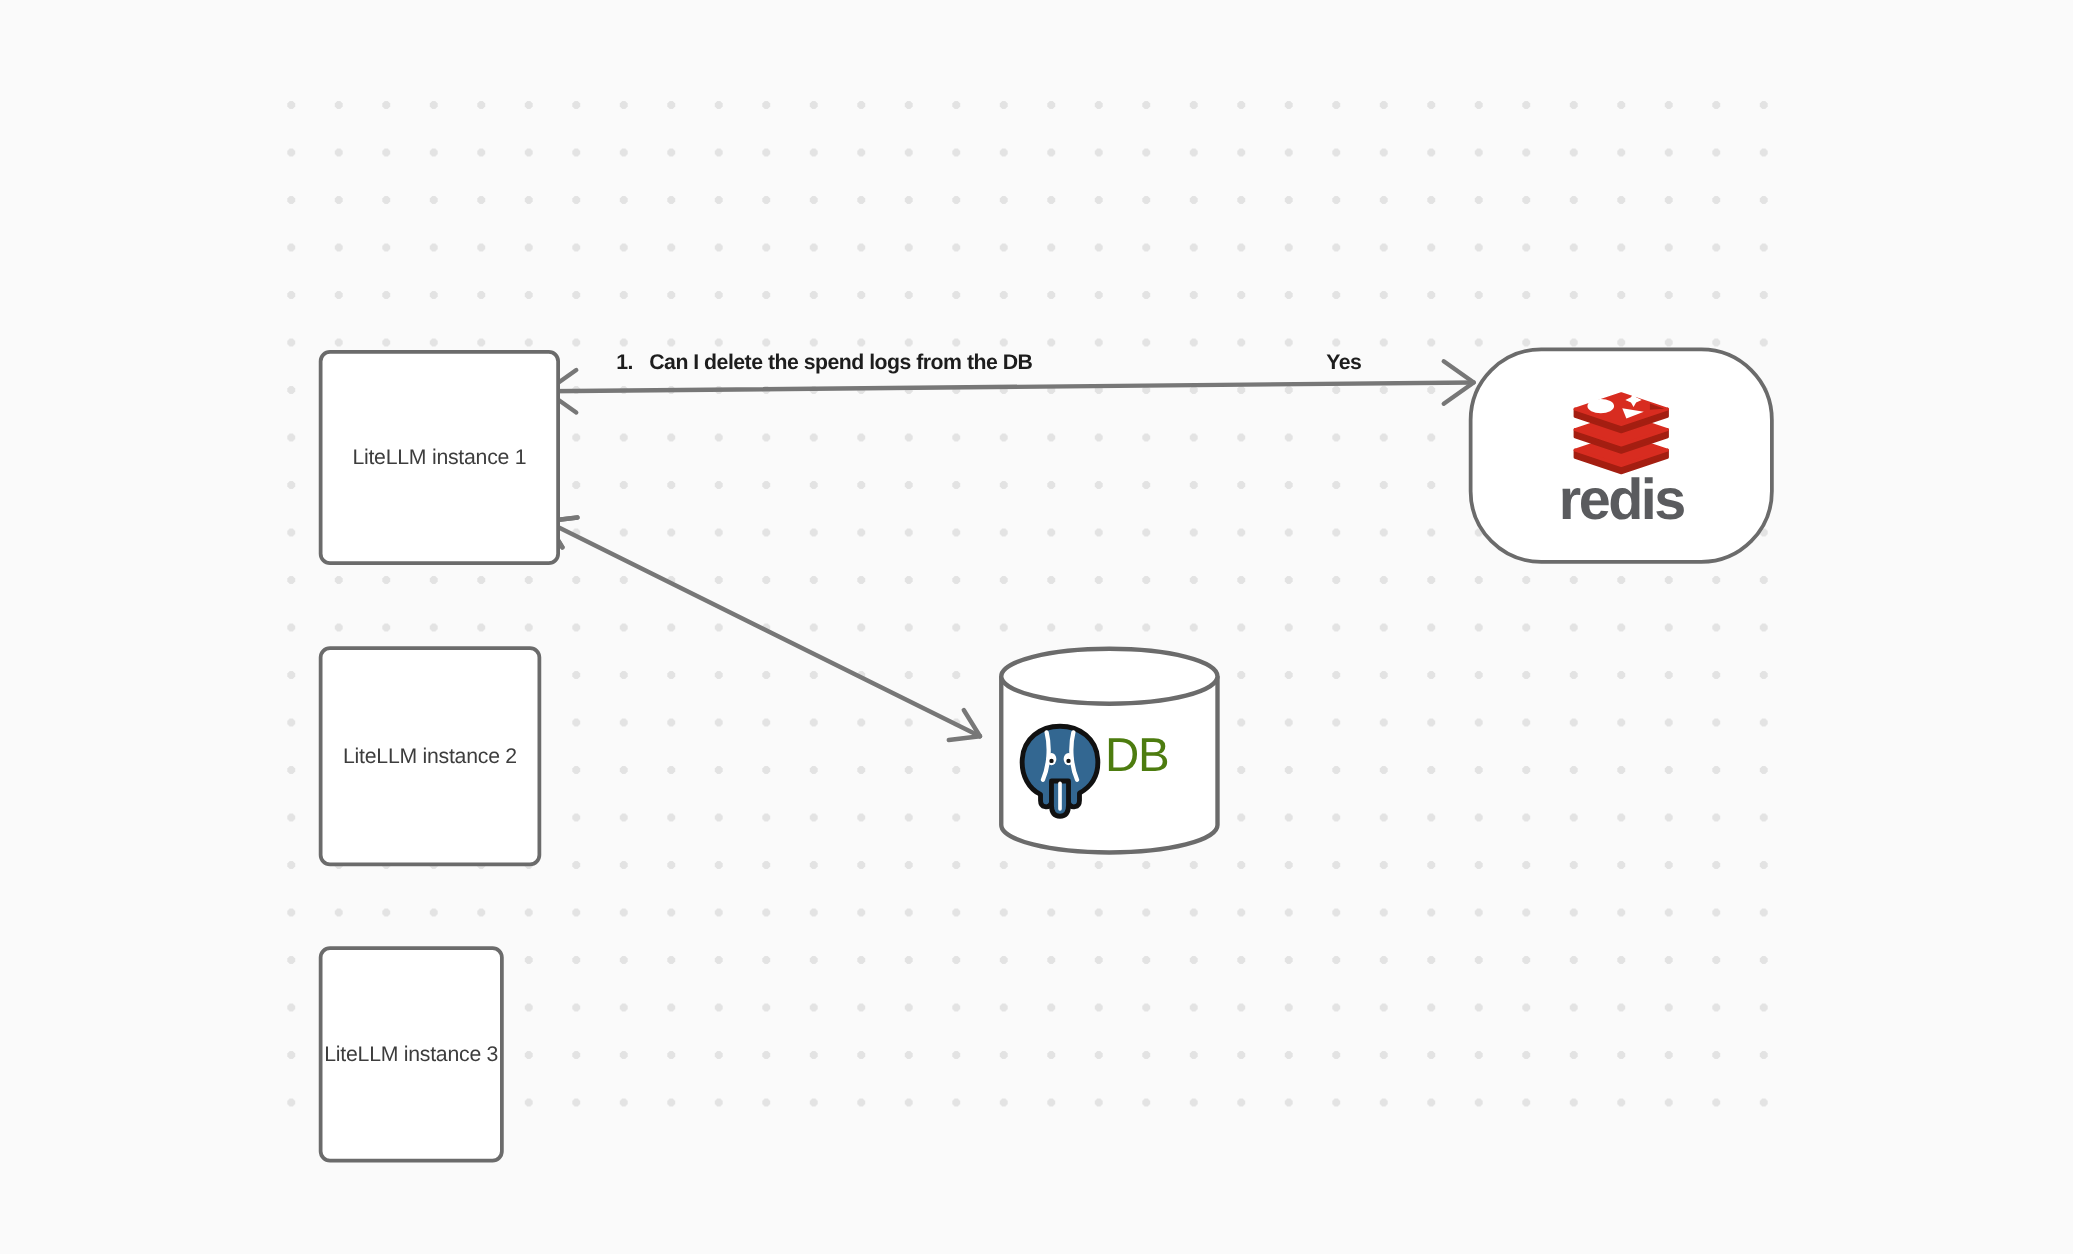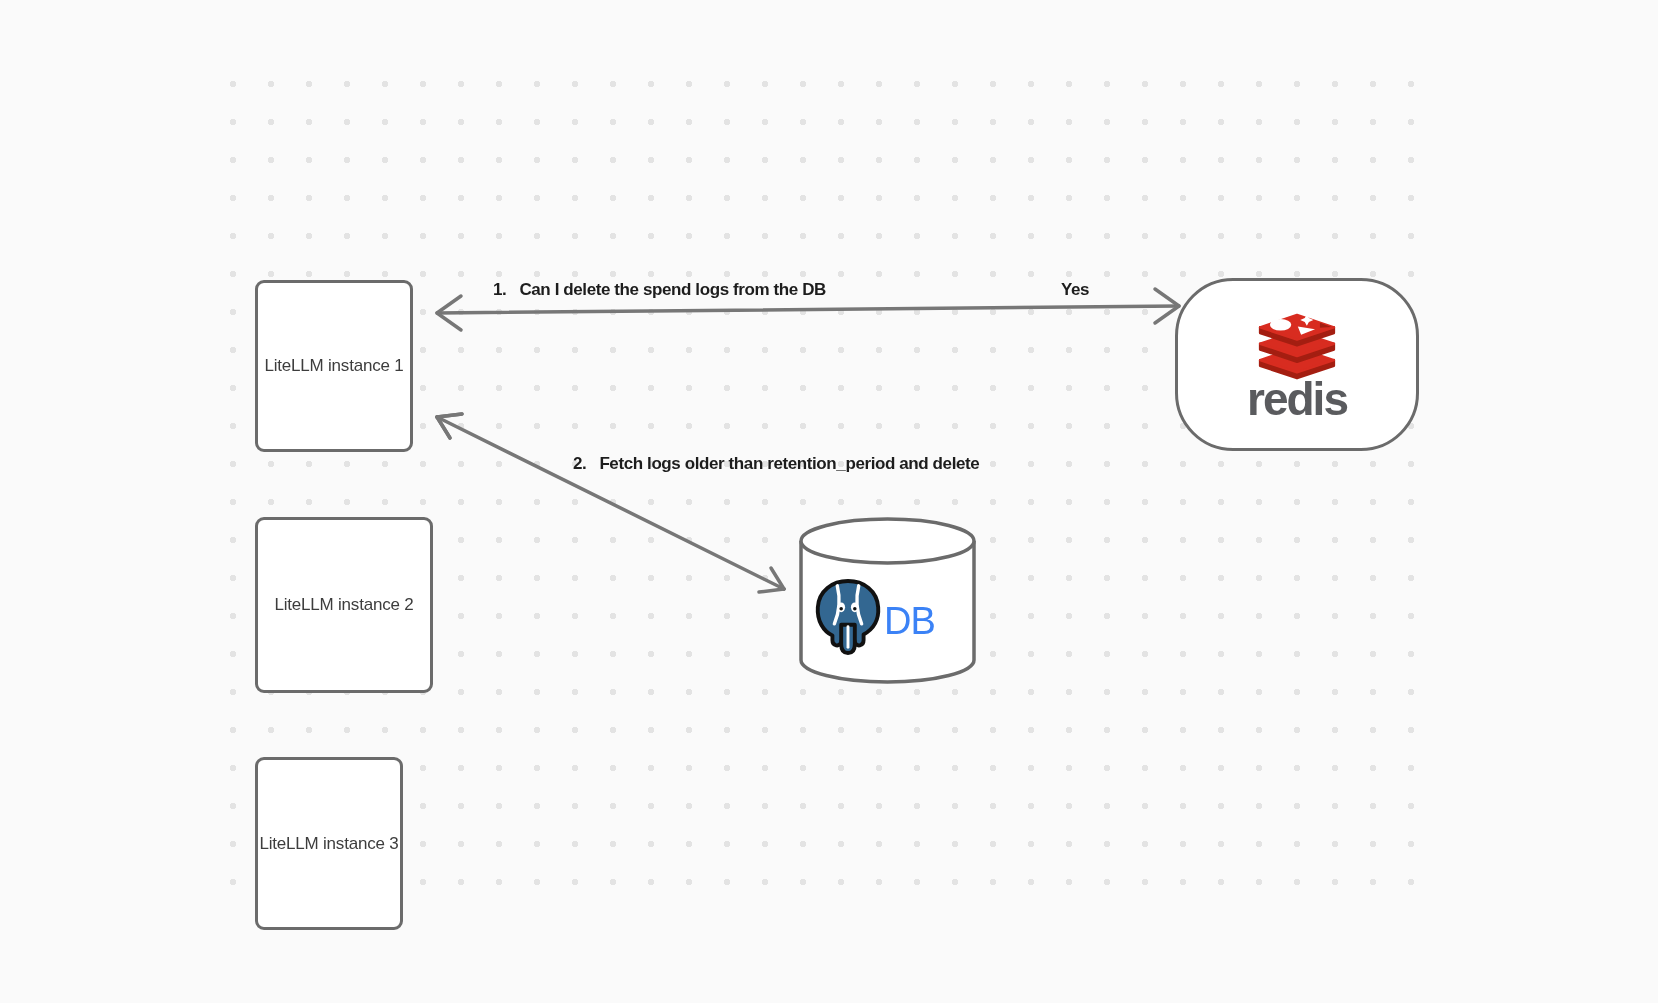--- a/index.html
+++ b/index.html
@@ -16,38 +16,38 @@
     background-size:38px 38px;
   }
   .arrows{position:absolute;left:0;top:0;pointer-events:none;}
   .arrows path{stroke:#777777;stroke-width:3.5;fill:none;stroke-linecap:round;stroke-linejoin:round;}
   .box{
     position:absolute;box-sizing:border-box;
     background:#ffffff;border:3px solid #6b6b6b;border-radius:9px;
     display:flex;align-items:center;justify-content:center;
     font-size:17px;color:#3d3d3d;letter-spacing:-0.2px;
   }
-  .box1{left:255px;top:280px;width:158px;height:172px;}
+  .box1{left:255px;top:280px;width:193px;height:172px;}
   .box2{left:255px;top:517px;width:178px;height:176px;}
   .box3{left:255px;top:757px;width:148px;height:173px;}
   .redis-node{
     position:absolute;left:1175px;top:278px;width:244px;height:173px;
     box-sizing:border-box;background:#ffffff;border:3px solid #6b6b6b;border-radius:58px;
     display:flex;flex-direction:column;align-items:center;justify-content:center;
   }
   .redis-wordmark{
     font-size:46px;font-weight:bold;color:#5a5b5e;
     letter-spacing:-2px;line-height:0.8;margin-top:-1px;
   }
   .cyl-node{position:absolute;left:798px;top:516px;width:179px;height:170px;}
   .cyl-shape{position:absolute;left:0;top:0;}
   .pg-icon{position:absolute;left:13px;top:62px;}
   .db-label{
-    position:absolute;left:86px;top:86px;
-    font-size:38px;line-height:1;color:#3b82f6;letter-spacing:-1px;
+    position:absolute;left:86px;top:70px;
+    font-size:38px;line-height:1;color:#4d7c0f;letter-spacing:-1px;
   }
   .edge-label{
     position:absolute;white-space:nowrap;
     font-weight:bold;font-size:17px;line-height:1.2;
     color:#1d1d1d;letter-spacing:-0.4px;
   }
   .edge-label .t{margin-left:13px;}
   .l1{left:493px;top:280px;}
   .yes{left:1061px;top:280px;}
   .l2{left:573px;top:454px;}
@@ -135,17 +135,14 @@
       <ellipse cx="45" cy="30" rx="4" ry="5" fill="#ffffff"></ellipse>
       <circle cx="45" cy="31.5" r="1.8" fill="#111111"></circle>
     </svg>
     <div class="db-label">DB</div>
   </div>
 
   <div class="edge-label l1">
     <span>1.</span><span class="t">Can I delete the spend logs from the DB</span>
   </div>
   <div class="edge-label yes">Yes</div>
-  <div class="edge-label l2">
-    <span>2.</span><span class="t">Fetch logs older than retention_period and delete</span>
-  </div>
 
 </div>
 
 </body></html>

